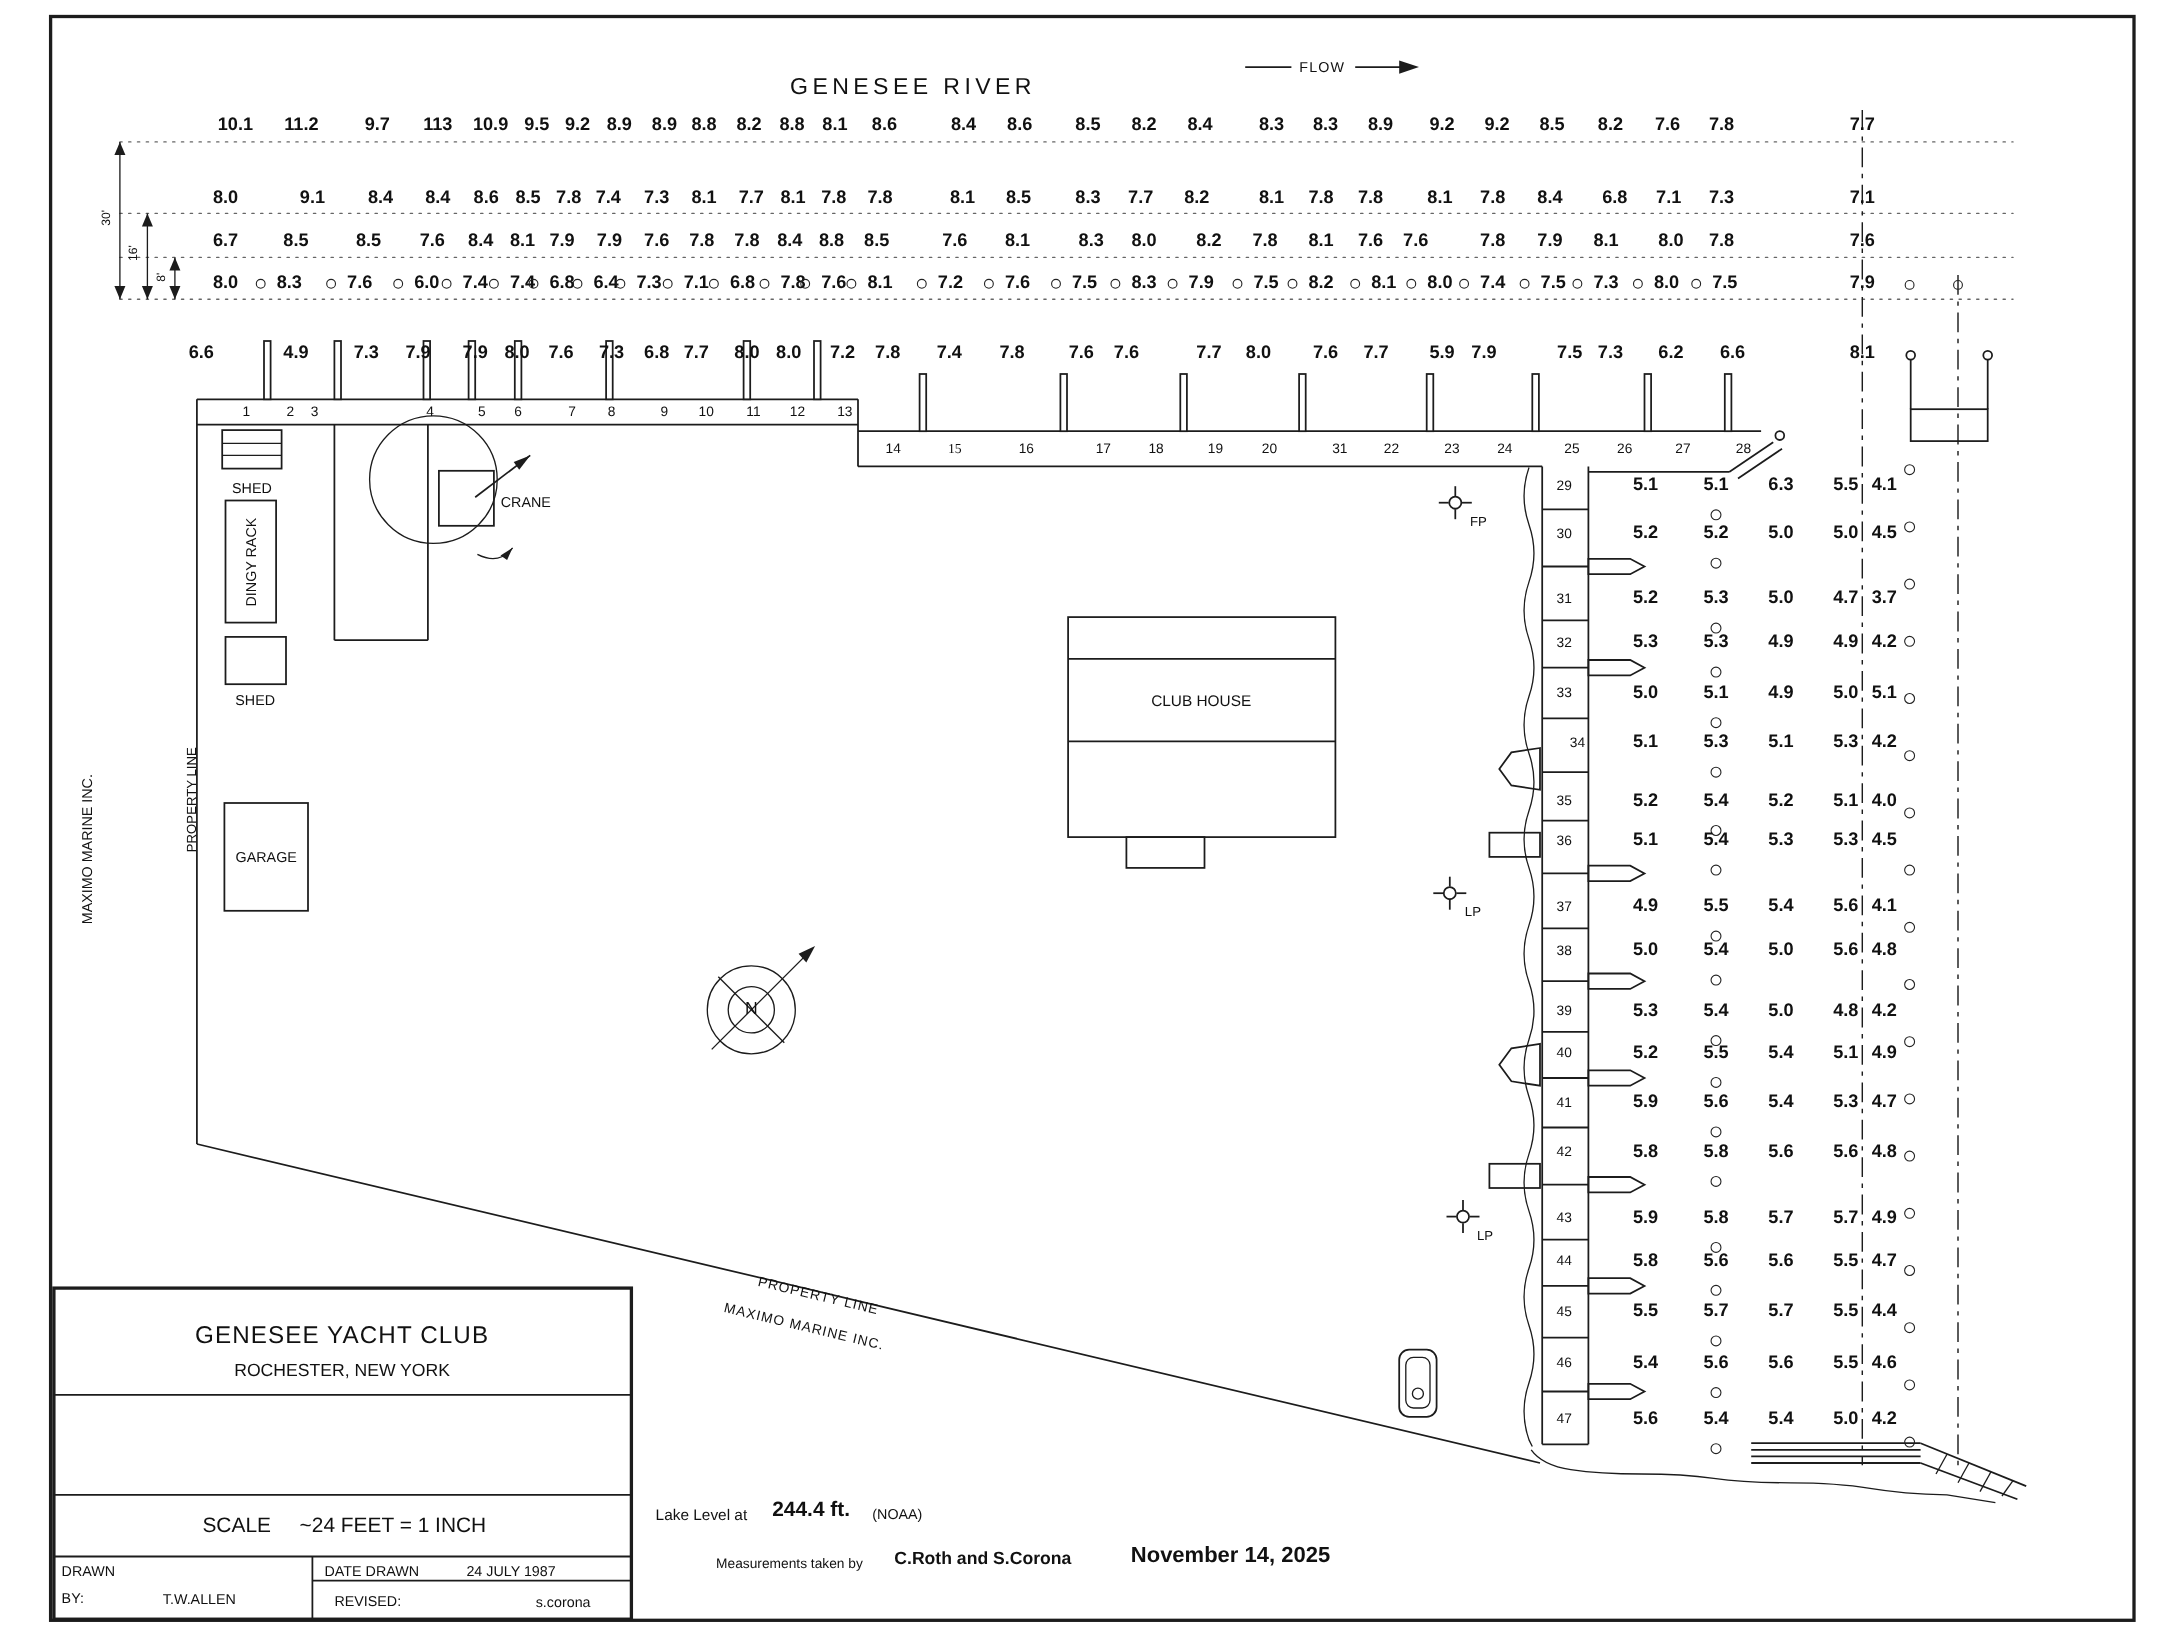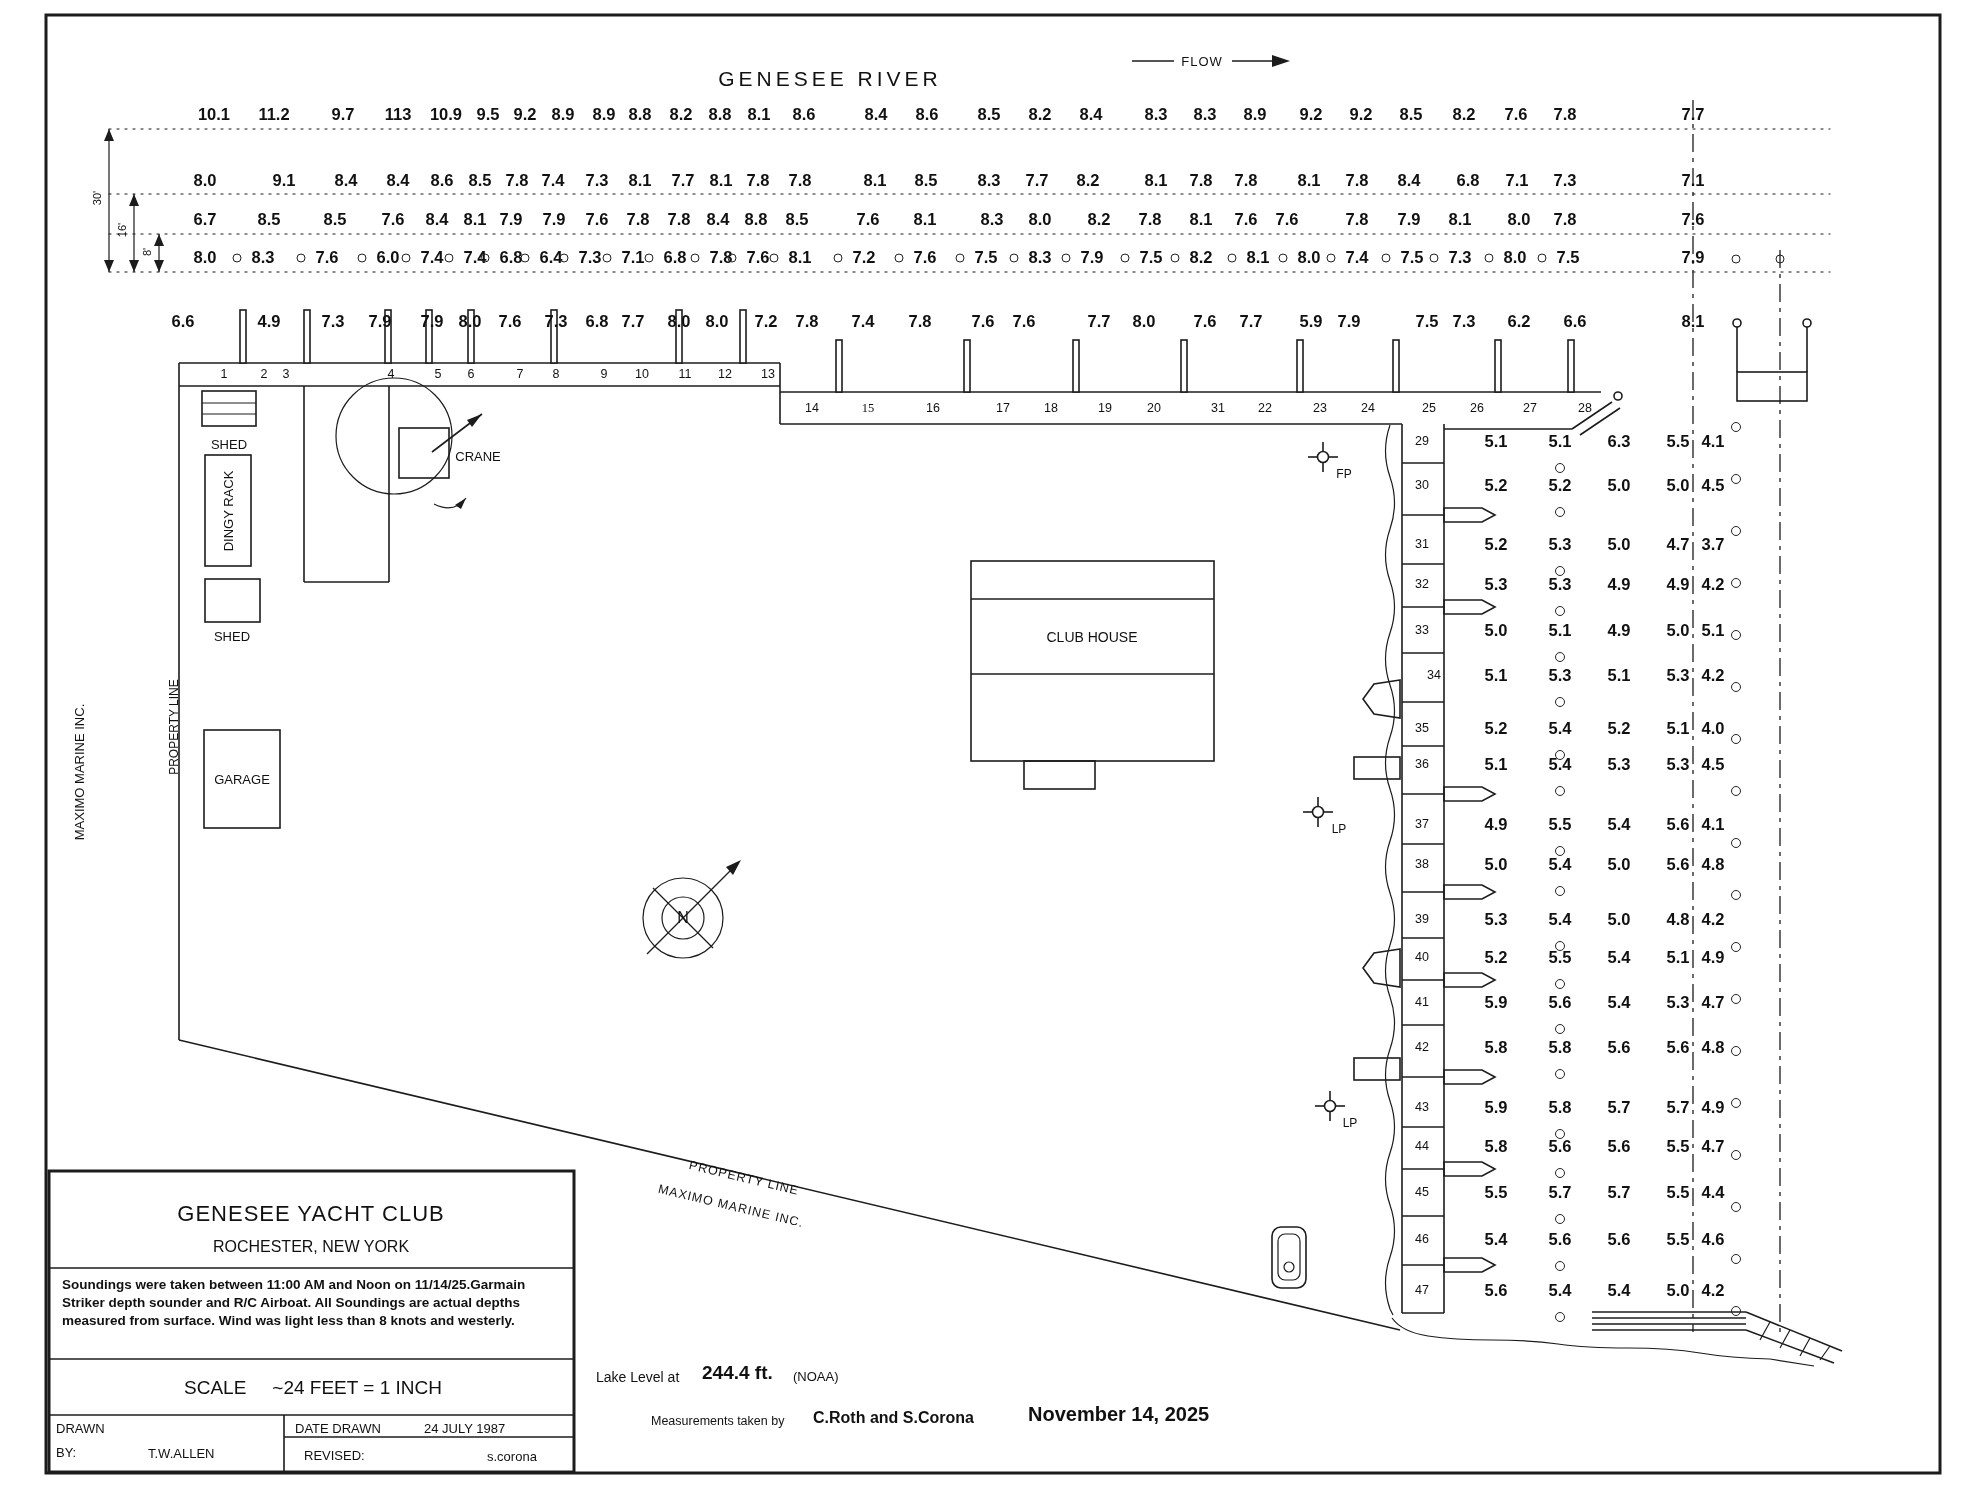--- a/index.html
+++ b/index.html
@@ -248,21 +248,20 @@
     <div class="lbl diag" style="left:744px;top:1178px;font-size:12.5px;letter-spacing:1px">PROPERTY LINE</div>
     <div class="lbl diag" style="left:731px;top:1206px;font-size:12.5px;letter-spacing:1px">MAXIMO MARINE INC.</div>
 
     <div class="lbl" style="left:683px;top:918px;font-size:16px">N</div>
     <div class="lbl" style="left:1344px;top:474px;font-size:12px">FP</div>
     <div class="lbl" style="left:1339px;top:829px;font-size:12px">LP</div>
     <div class="lbl" style="left:1350px;top:1123px;font-size:12px">LP</div>
 
     <div class="lbl" style="left:311px;top:1214px;font-size:22px;letter-spacing:1px">GENESEE YACHT CLUB</div>
     <div class="lbl" style="left:311px;top:1247px;font-size:16px">ROCHESTER, NEW YORK</div>
-    <div class="pl" style="left:62px;top:1276px;width:492px;font-size:13.5px;font-weight:bold;line-height:1.32;white-space:normal">Soundings were taken between 11:00 AM and Noon on 11/14/25.Garmain Striker depth sounder and R/C Airboat. All Soundings are actual depths measured from surface. Wind was light less than 8 knots and westerly.</div>
     <div class="scale-row" style="left:313px;top:1388px">
       <span>SCALE</span>
       <span>~24 FEET = 1 INCH</span>
     </div>
     <div class="pl" style="left:56px;top:1421px;font-size:13px">DRAWN</div>
     <div class="pl" style="left:56px;top:1445px;font-size:13px">BY:</div>
     <div class="pl" style="left:148px;top:1446px;font-size:13px">T.W.ALLEN</div>
     <div class="pl" style="left:295px;top:1421px;font-size:13px">DATE DRAWN</div>
     <div class="pl" style="left:424px;top:1421px;font-size:13px">24 JULY 1987</div>
     <div class="pl" style="left:304px;top:1448px;font-size:13px">REVISED:</div>

